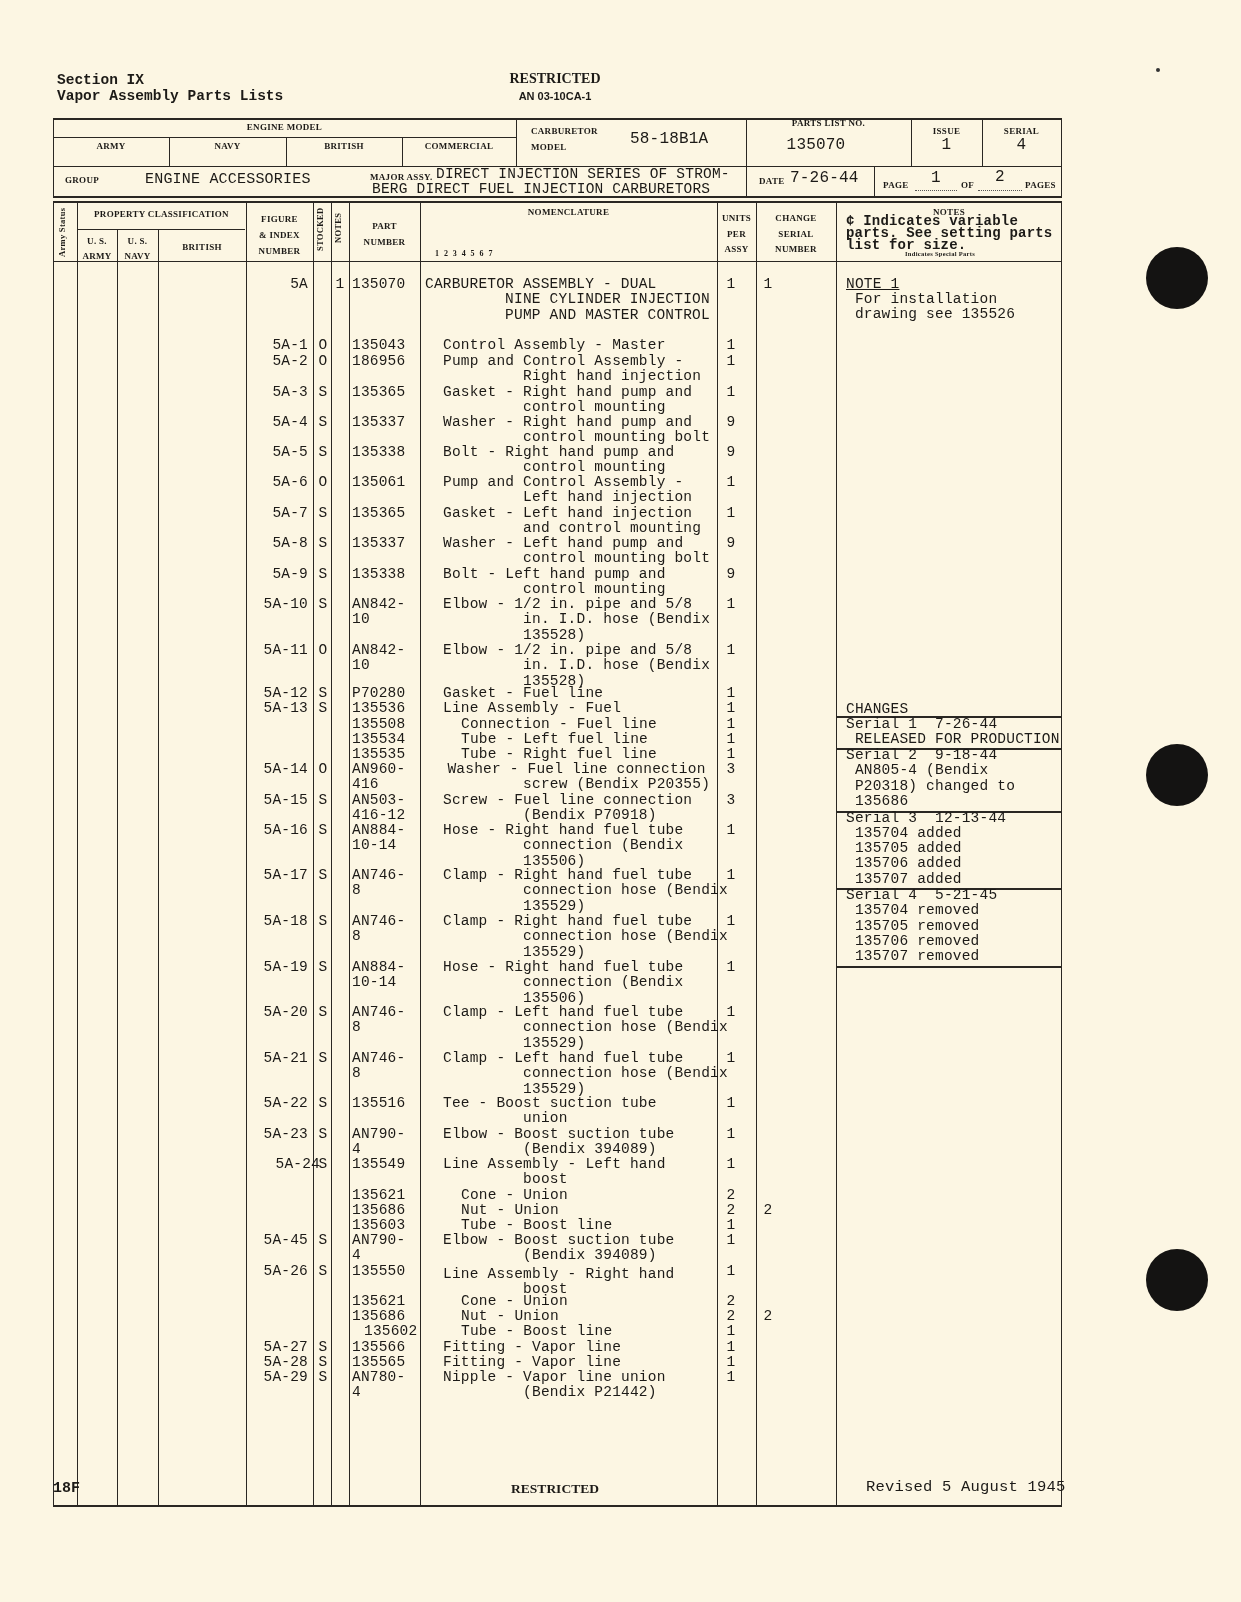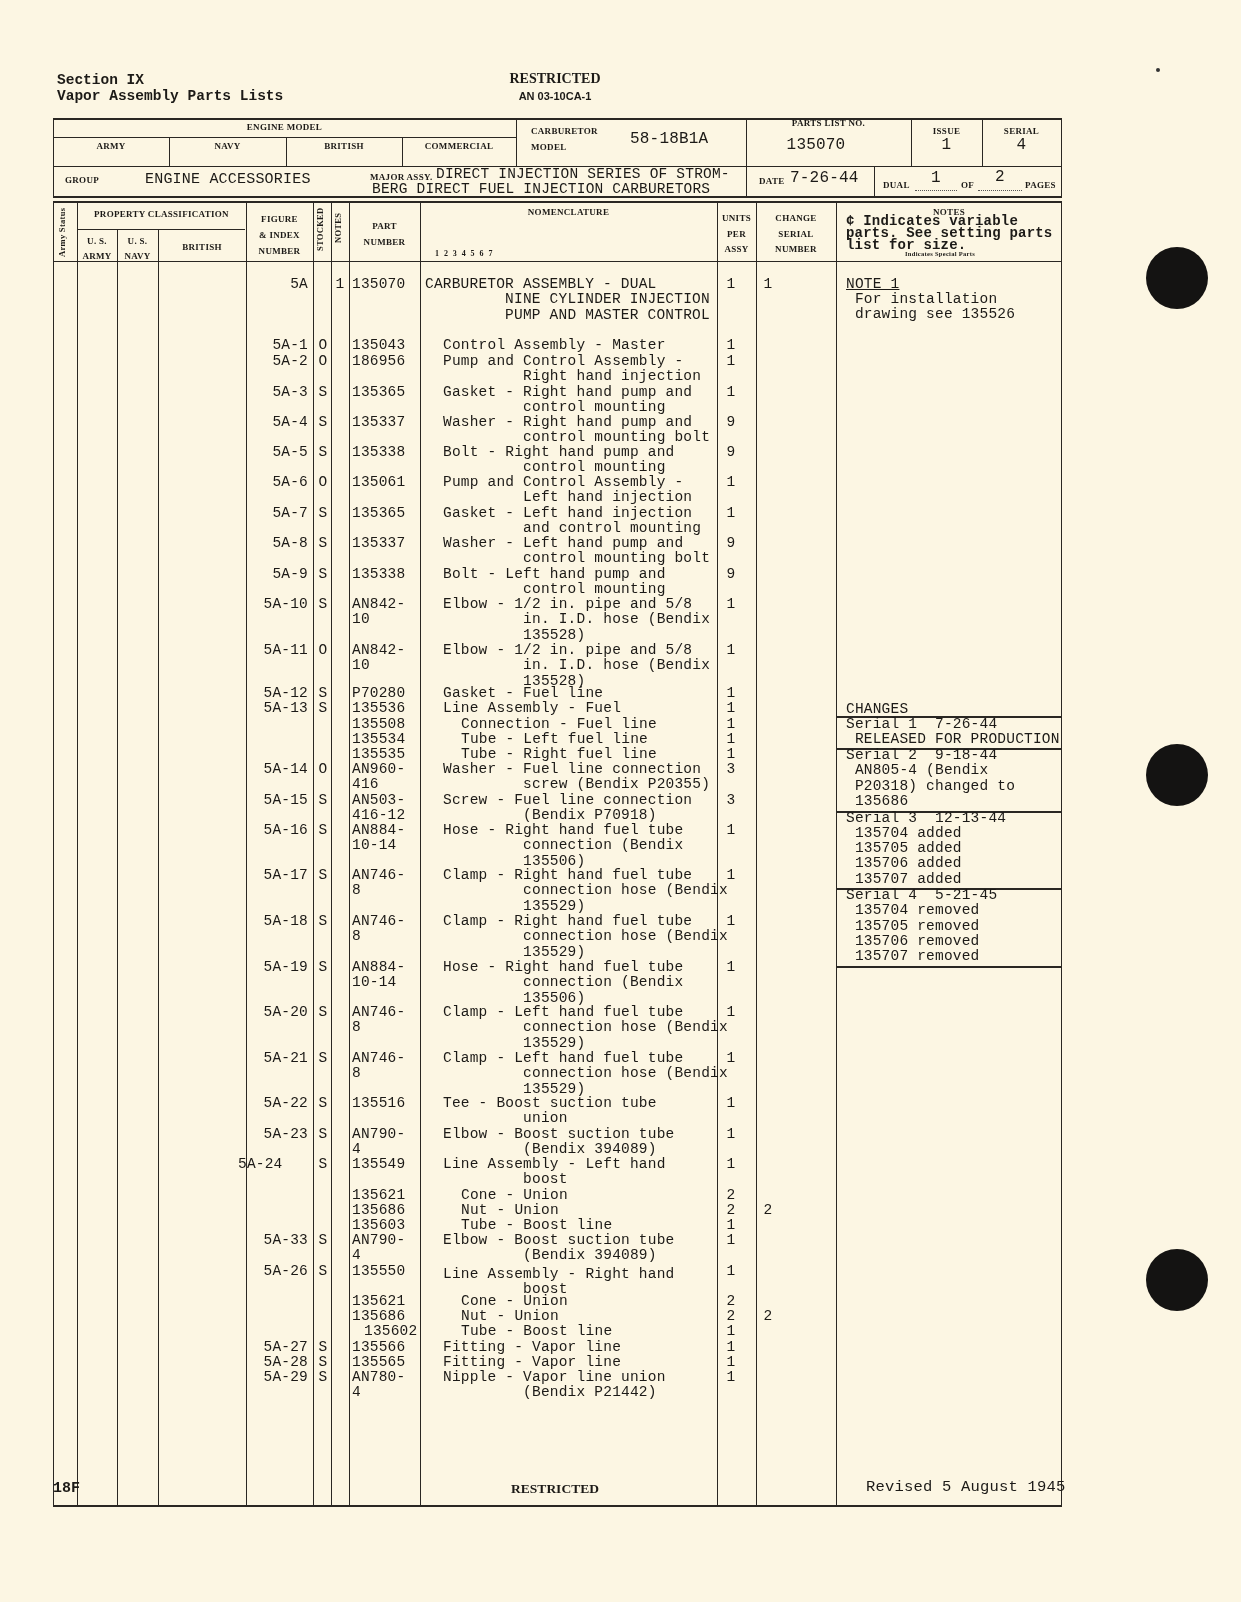--- a/index.html
+++ b/index.html
@@ -71,21 +71,21 @@
   <div class="abs typed center" style="left:982px; top:138px; width:79px; font-size:16px;">4</div>
 
   <div class="abs lbl" style="left:65px; top:175px;">GROUP</div>
   <div class="abs typed" style="left:145px; top:172px; font-size:15px;">ENGINE ACCESSORIES</div>
   <div class="abs lbl" style="left:370px; top:172px;">MAJOR ASSY.</div>
   <div class="abs typed" style="left:436px; top:167px; font-size:14.5px;">DIRECT INJECTION SERIES OF STROM-</div>
   <div class="abs typed" style="left:372px; top:182px; font-size:14.5px; height:13px; overflow:hidden;">BERG DIRECT FUEL INJECTION CARBURETORS</div>
 
   <div class="abs lbl" style="left:759px; top:176px;">DATE</div>
   <div class="abs typed" style="left:790px; top:171px; font-size:16px;">7-26-44</div>
-  <div class="abs lbl" style="left:883px; top:180px;">DUAL</div>
+  <div class="abs lbl" style="left:883px; top:180px;">PAGE</div>
   <div class="abs" style="left:915px; top:190px; width:42px; border-top:1px dotted #555;"></div>
   <div class="abs typed center" style="left:915px; top:171px; width:42px; font-size:16px;">1</div>
   <div class="abs lbl" style="left:961px; top:180px;">OF</div>
   <div class="abs" style="left:978px; top:190px; width:44px; border-top:1px dotted #555;"></div>
   <div class="abs typed center" style="left:978px; top:170px; width:44px; font-size:16px;">2</div>
   <div class="abs lbl" style="left:1025px; top:180px;">PAGES</div>
 </div>
 
 <div>
 
@@ -270,21 +270,21 @@
       <div class="abs typed " style="white-space:pre; top:747px;left:331px; width:18px; text-align:center;"></div>
       <div class="abs typed " style="white-space:pre; top:747px;left:352px;">135535</div>
       <div class="abs typed " style="white-space:pre; top:747px;left:461px;">Tube - Right fuel line</div>
       <div class="abs typed " style="white-space:pre; top:747px;left:717px; width:28px; text-align:center;">1</div>
       <div class="abs typed " style="white-space:pre; top:747px;left:760px; width:16px; text-align:center;"></div>
       <div class="abs typed " style="white-space:pre; top:762px;left:246px; width:62px; text-align:right;">5A-14</div>
       <div class="abs typed " style="white-space:pre; top:762px;left:315px; width:16px; text-align:center;">O</div>
       <div class="abs typed " style="white-space:pre; top:762px;left:331px; width:18px; text-align:center;"></div>
       <div class="abs typed " style="white-space:pre; top:762px;left:352px;">AN960-
 416</div>
-      <div class="abs typed " style="white-space:pre; top:762px;left:443px;">Washer - Fuel line connection
+      <div class="abs typed " style="white-space:pre; top:762px;left:443px;text-align:center;">Washer - Fuel line connection
          screw (Bendix P20355)</div>
       <div class="abs typed " style="white-space:pre; top:762px;left:717px; width:28px; text-align:center;">3</div>
       <div class="abs typed " style="white-space:pre; top:762px;left:760px; width:16px; text-align:center;"></div>
       <div class="abs typed " style="white-space:pre; top:793px;left:246px; width:62px; text-align:right;">5A-15</div>
       <div class="abs typed " style="white-space:pre; top:793px;left:315px; width:16px; text-align:center;">S</div>
       <div class="abs typed " style="white-space:pre; top:793px;left:331px; width:18px; text-align:center;"></div>
       <div class="abs typed " style="white-space:pre; top:793px;left:352px;">AN503-
 416-12</div>
       <div class="abs typed " style="white-space:pre; top:793px;left:443px;">Screw - Fuel line connection
          (Bendix P70918)</div>
@@ -360,21 +360,21 @@
       <div class="abs typed " style="white-space:pre; top:1096px;left:760px; width:16px; text-align:center;"></div>
       <div class="abs typed " style="white-space:pre; top:1127px;left:246px; width:62px; text-align:right;">5A-23</div>
       <div class="abs typed " style="white-space:pre; top:1127px;left:315px; width:16px; text-align:center;">S</div>
       <div class="abs typed " style="white-space:pre; top:1127px;left:331px; width:18px; text-align:center;"></div>
       <div class="abs typed " style="white-space:pre; top:1127px;left:352px;">AN790-
 4</div>
       <div class="abs typed " style="white-space:pre; top:1127px;left:443px;">Elbow - Boost suction tube
          (Bendix 394089)</div>
       <div class="abs typed " style="white-space:pre; top:1127px;left:717px; width:28px; text-align:center;">1</div>
       <div class="abs typed " style="white-space:pre; top:1127px;left:760px; width:16px; text-align:center;"></div>
-      <div class="abs typed " style="white-space:pre; top:1157px;left:238px; width:62px; text-align:left;">5A-24</div>
+      <div class="abs typed " style="white-space:pre; top:1157px;left:258px; width:62px; text-align:right;">5A-24</div>
       <div class="abs typed " style="white-space:pre; top:1157px;left:315px; width:16px; text-align:center;">S</div>
       <div class="abs typed " style="white-space:pre; top:1157px;left:331px; width:18px; text-align:center;"></div>
       <div class="abs typed " style="white-space:pre; top:1157px;left:352px;">135549</div>
       <div class="abs typed " style="white-space:pre; top:1157px;left:443px;">Line Assembly - Left hand
          boost</div>
       <div class="abs typed " style="white-space:pre; top:1157px;left:717px; width:28px; text-align:center;">1</div>
       <div class="abs typed " style="white-space:pre; top:1157px;left:760px; width:16px; text-align:center;"></div>
       <div class="abs typed " style="white-space:pre; top:1188px;left:246px; width:62px; text-align:right;"></div>
       <div class="abs typed " style="white-space:pre; top:1188px;left:315px; width:16px; text-align:center;"></div>
       <div class="abs typed " style="white-space:pre; top:1188px;left:331px; width:18px; text-align:center;"></div>
@@ -389,21 +389,21 @@
       <div class="abs typed " style="white-space:pre; top:1203px;left:461px;">Nut - Union</div>
       <div class="abs typed " style="white-space:pre; top:1203px;left:717px; width:28px; text-align:center;">2</div>
       <div class="abs typed " style="white-space:pre; top:1203px;left:760px; width:16px; text-align:center;">2</div>
       <div class="abs typed " style="white-space:pre; top:1218px;left:246px; width:62px; text-align:right;"></div>
       <div class="abs typed " style="white-space:pre; top:1218px;left:315px; width:16px; text-align:center;"></div>
       <div class="abs typed " style="white-space:pre; top:1218px;left:331px; width:18px; text-align:center;"></div>
       <div class="abs typed " style="white-space:pre; top:1218px;left:352px;">135603</div>
       <div class="abs typed " style="white-space:pre; top:1218px;left:461px;">Tube - Boost line</div>
       <div class="abs typed " style="white-space:pre; top:1218px;left:717px; width:28px; text-align:center;">1</div>
       <div class="abs typed " style="white-space:pre; top:1218px;left:760px; width:16px; text-align:center;"></div>
-      <div class="abs typed " style="white-space:pre; top:1233px;left:246px; width:62px; text-align:right;">5A-33</div>
+      <div class="abs typed " style="white-space:pre; top:1233px;left:246px; width:62px; text-align:right;">5A-45</div>
       <div class="abs typed " style="white-space:pre; top:1233px;left:315px; width:16px; text-align:center;">S</div>
       <div class="abs typed " style="white-space:pre; top:1233px;left:331px; width:18px; text-align:center;"></div>
       <div class="abs typed " style="white-space:pre; top:1233px;left:352px;">AN790-
 4</div>
       <div class="abs typed " style="white-space:pre; top:1233px;left:443px;">Elbow - Boost suction tube
          (Bendix 394089)</div>
       <div class="abs typed " style="white-space:pre; top:1233px;left:717px; width:28px; text-align:center;">1</div>
       <div class="abs typed " style="white-space:pre; top:1233px;left:760px; width:16px; text-align:center;"></div>
       <div class="abs typed " style="white-space:pre; top:1264px;left:246px; width:62px; text-align:right;">5A-26</div>
       <div class="abs typed " style="white-space:pre; top:1264px;left:315px; width:16px; text-align:center;">S</div>

